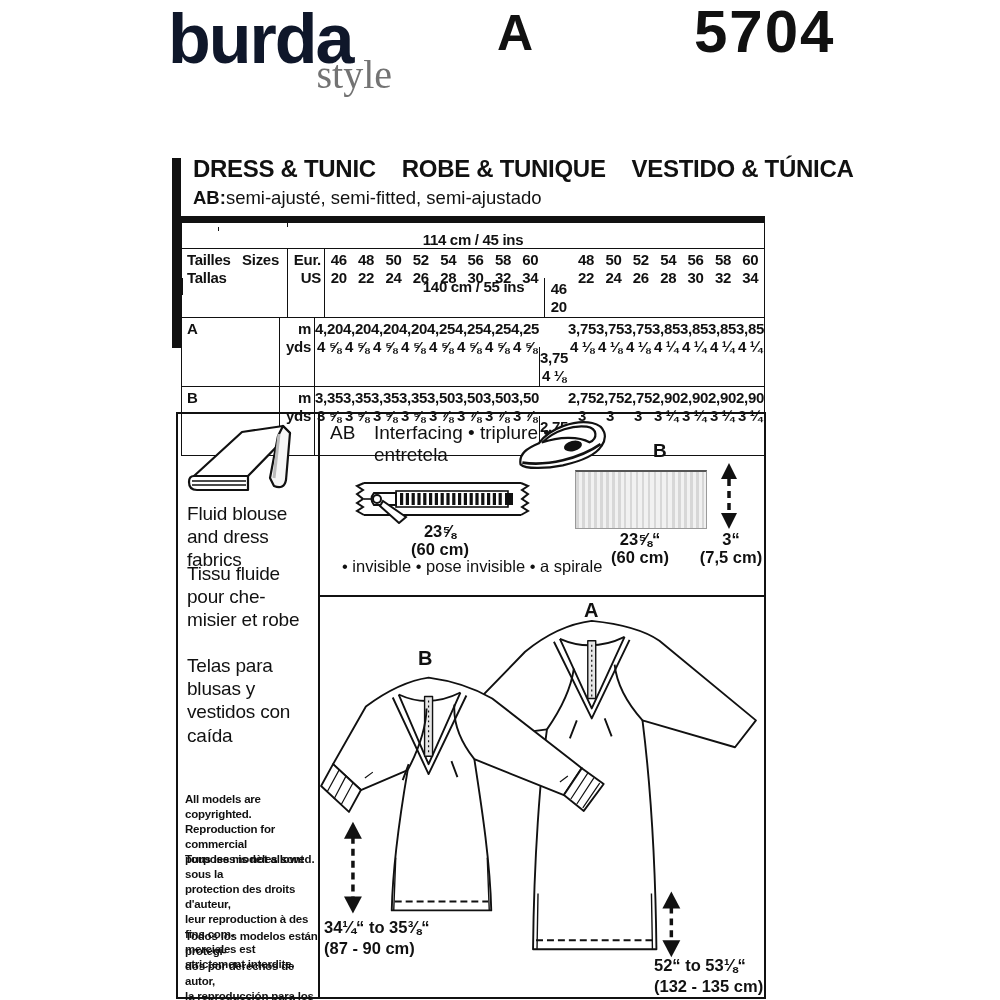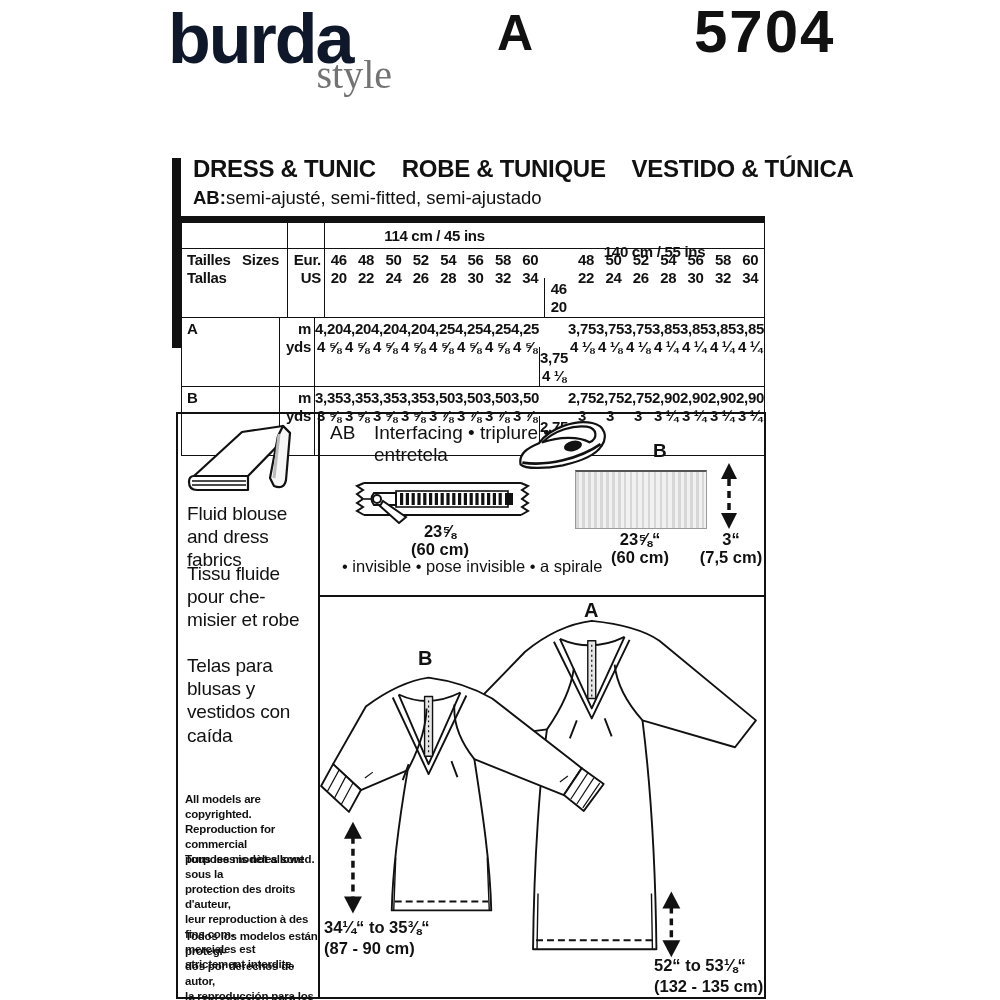--- a/index.html
+++ b/index.html
@@ -24,21 +24,21 @@
   
   .size-table{left:181px;top:216px;width:582px;border-left:1.7px solid #111;border-right:1.7px solid #111;font-weight:bold;}
   .t-bar{height:7px;background:#111;}
   .tr{display:flex;border-bottom:1.7px solid #111;align-items:stretch;}
   .tr .line{line-height:17.5px;font-size:15px;white-space:pre;letter-spacing:-0.3px;}
   .c-label{width:100px;border-right:1.7px solid #111;padding:2px 0 2px 5px;text-align:left;}
   .c-unit{width:33px;border-right:1.7px solid #111;text-align:right;padding:2px 3px 2px 0;}
   .c-val{flex:1;text-align:center;padding:2px 0;}
   .g2{border-left:1.7px solid #111;margin-top:29px;}
   .c-group{flex:8;display:flex;align-items:center;justify-content:center;font-size:17px;}
-  .t-head{height:25px;}
+  .t-head{height:25px;flex-direction:column;}
 
   
   .bottom-box{left:176px;top:412px;width:586px;height:583px;border:2.5px solid #111;}
   .left-col{position:absolute;left:0;top:0;width:140px;height:100%;border-right:2.5px solid #111;}
   .lc-text{position:absolute;left:9px;font-size:19px;line-height:1.22;white-space:pre-line;letter-spacing:-0.2px;}
   .lc-copy{position:absolute;left:7px;font-size:11.5px;font-weight:bold;line-height:1.3;white-space:pre-line;letter-spacing:-0.2px;}
 
   .notions{position:absolute;left:142px;top:0;right:0;height:181px;border-bottom:2.5px solid #111;}
   .n-ab{left:10px;top:8px;font-size:19px;font-weight:normal;}
   .n-interfacing{left:54px;top:8px;font-size:19px;white-space:pre-line;line-height:1.15;}

